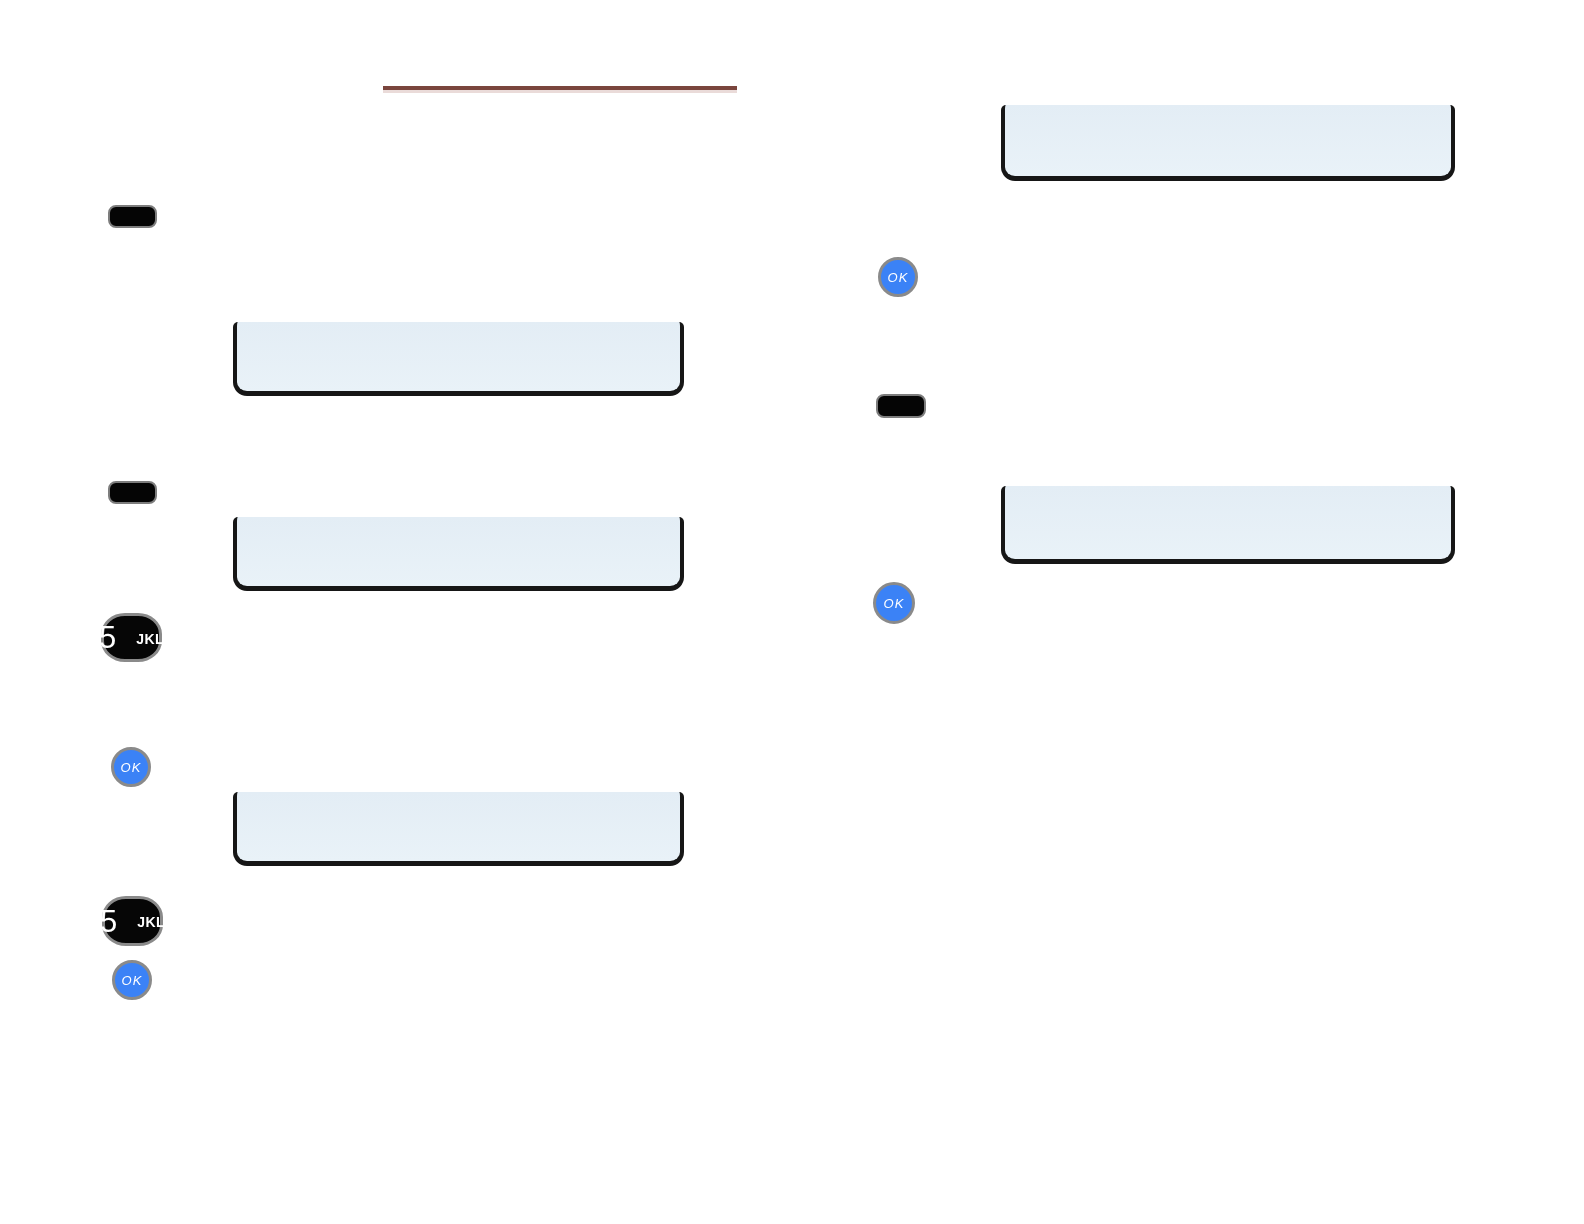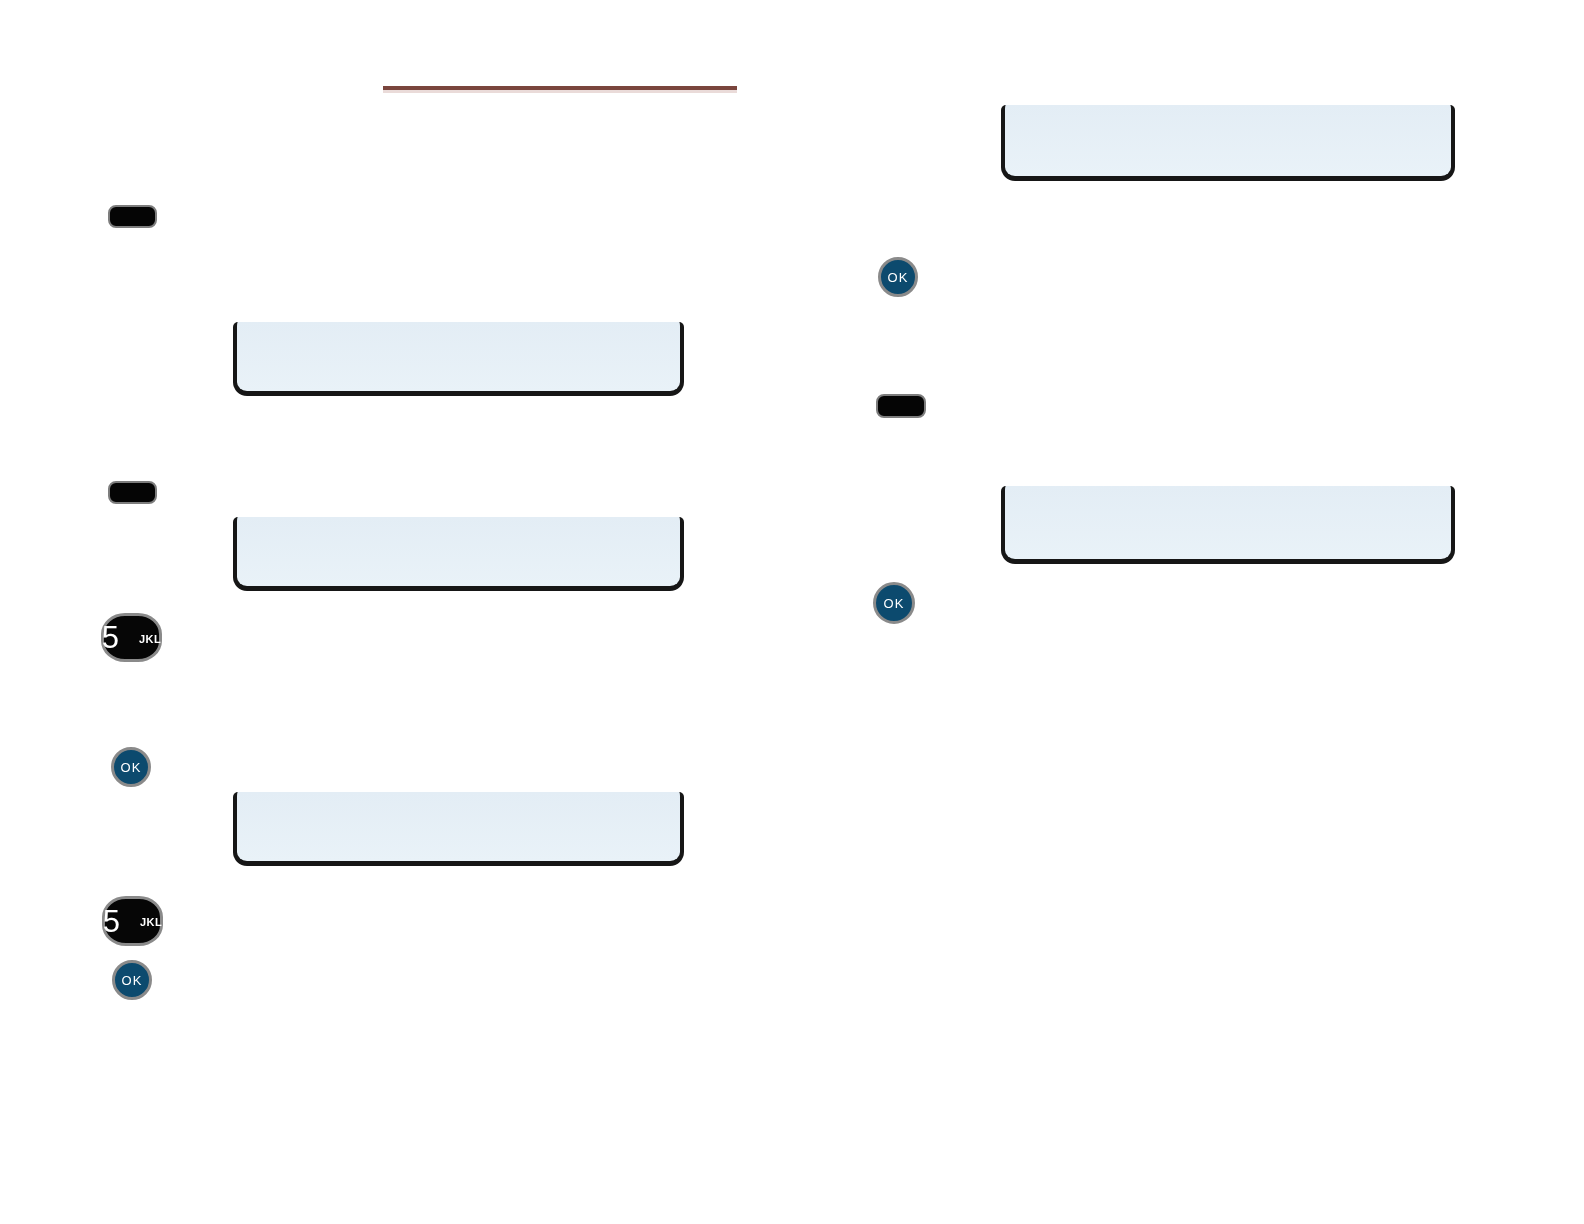--- a/index.html
+++ b/index.html
@@ -52,37 +52,38 @@
     align-items: center;
     justify-content: center;
     color: #ffffff;
   }
   .digit-key .digit {
     font-size: 31px;
     font-weight: 400;
     line-height: 1;
   }
   .digit-key .letters {
-    font-size: 11px;
+    font-size: 14px;
     font-weight: 700;
     margin-left: 20px;
     margin-top: 2px;
     letter-spacing: 0.5px;
   }
   
   .ok-key {
     position: absolute;
-    background: #0c4a6e;
+    background: #3b82f6;
     border: 3px solid #8a8a8a;
     border-radius: 50%;
     box-sizing: border-box;
     display: flex;
     align-items: center;
     justify-content: center;
     color: #ffffff;
+    font-style: italic;
   }
   .ok-key span {
     font-size: 13px;
     letter-spacing: 1px;
     line-height: 1;
   }
 </style>
 </head>
 <body>
 

